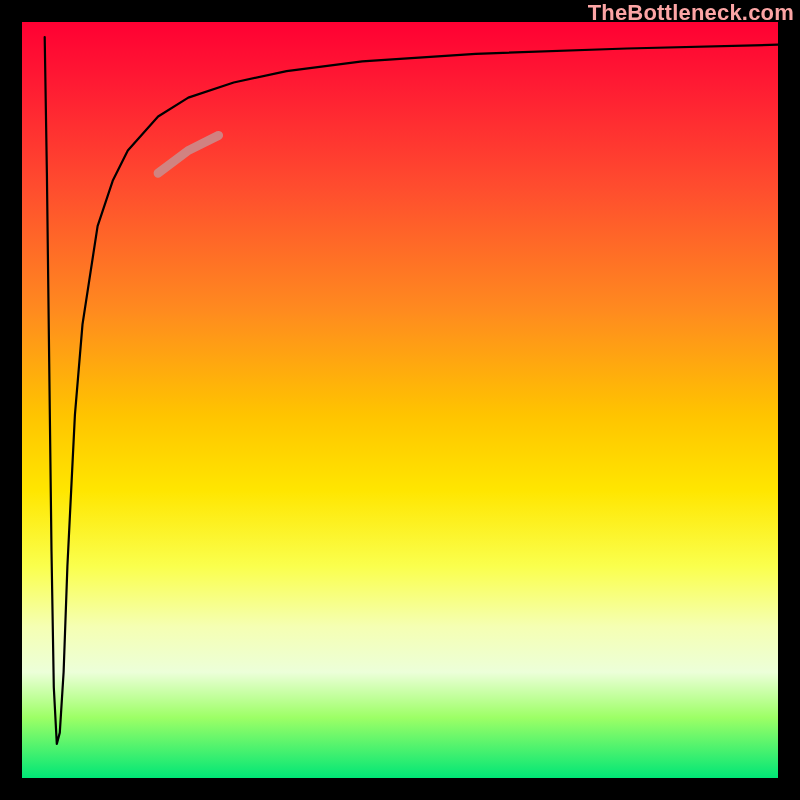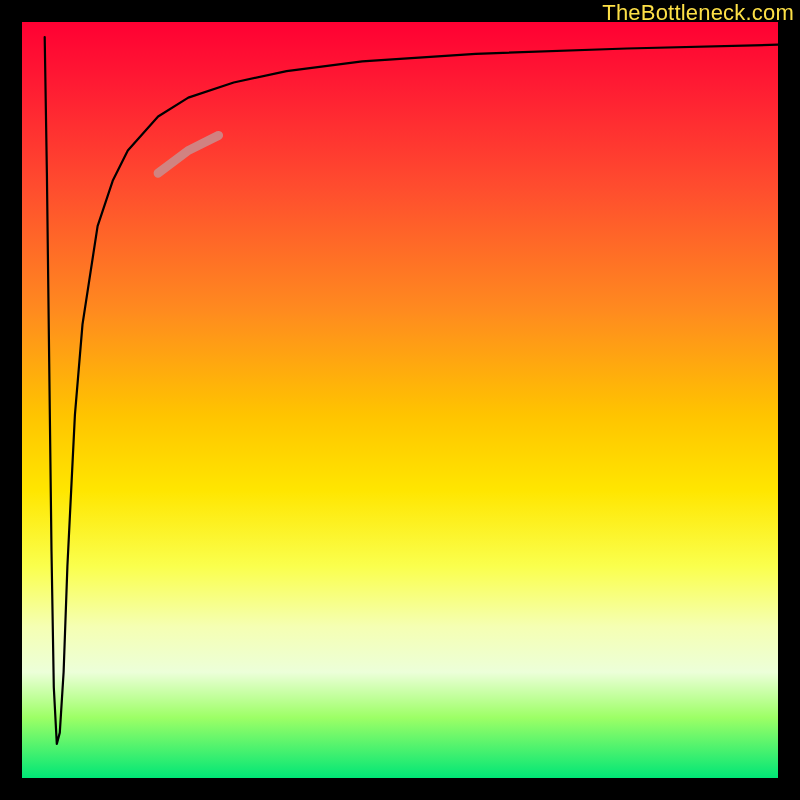--- a/index.html
+++ b/index.html
@@ -36,24 +36,24 @@
       #f5ffb3 80%,
       #ecffd9 86%,
       #9dff66 92%,
       #00e676 100%
     );
   }
   .watermark {
     position: absolute;
     top: 0px;
     right: 6px;
-    color: #fde047;
+    color: #fca5a5;
     font-size: 22px;
     letter-spacing: 0.2px;
-    font-weight: 400;
+    font-weight: 700;
     user-select: none;
   }
   svg.curve {
     position: absolute;
     left: 0;
     top: 0;
     width: 756px;
     height: 756px;
     overflow: visible;
   }

